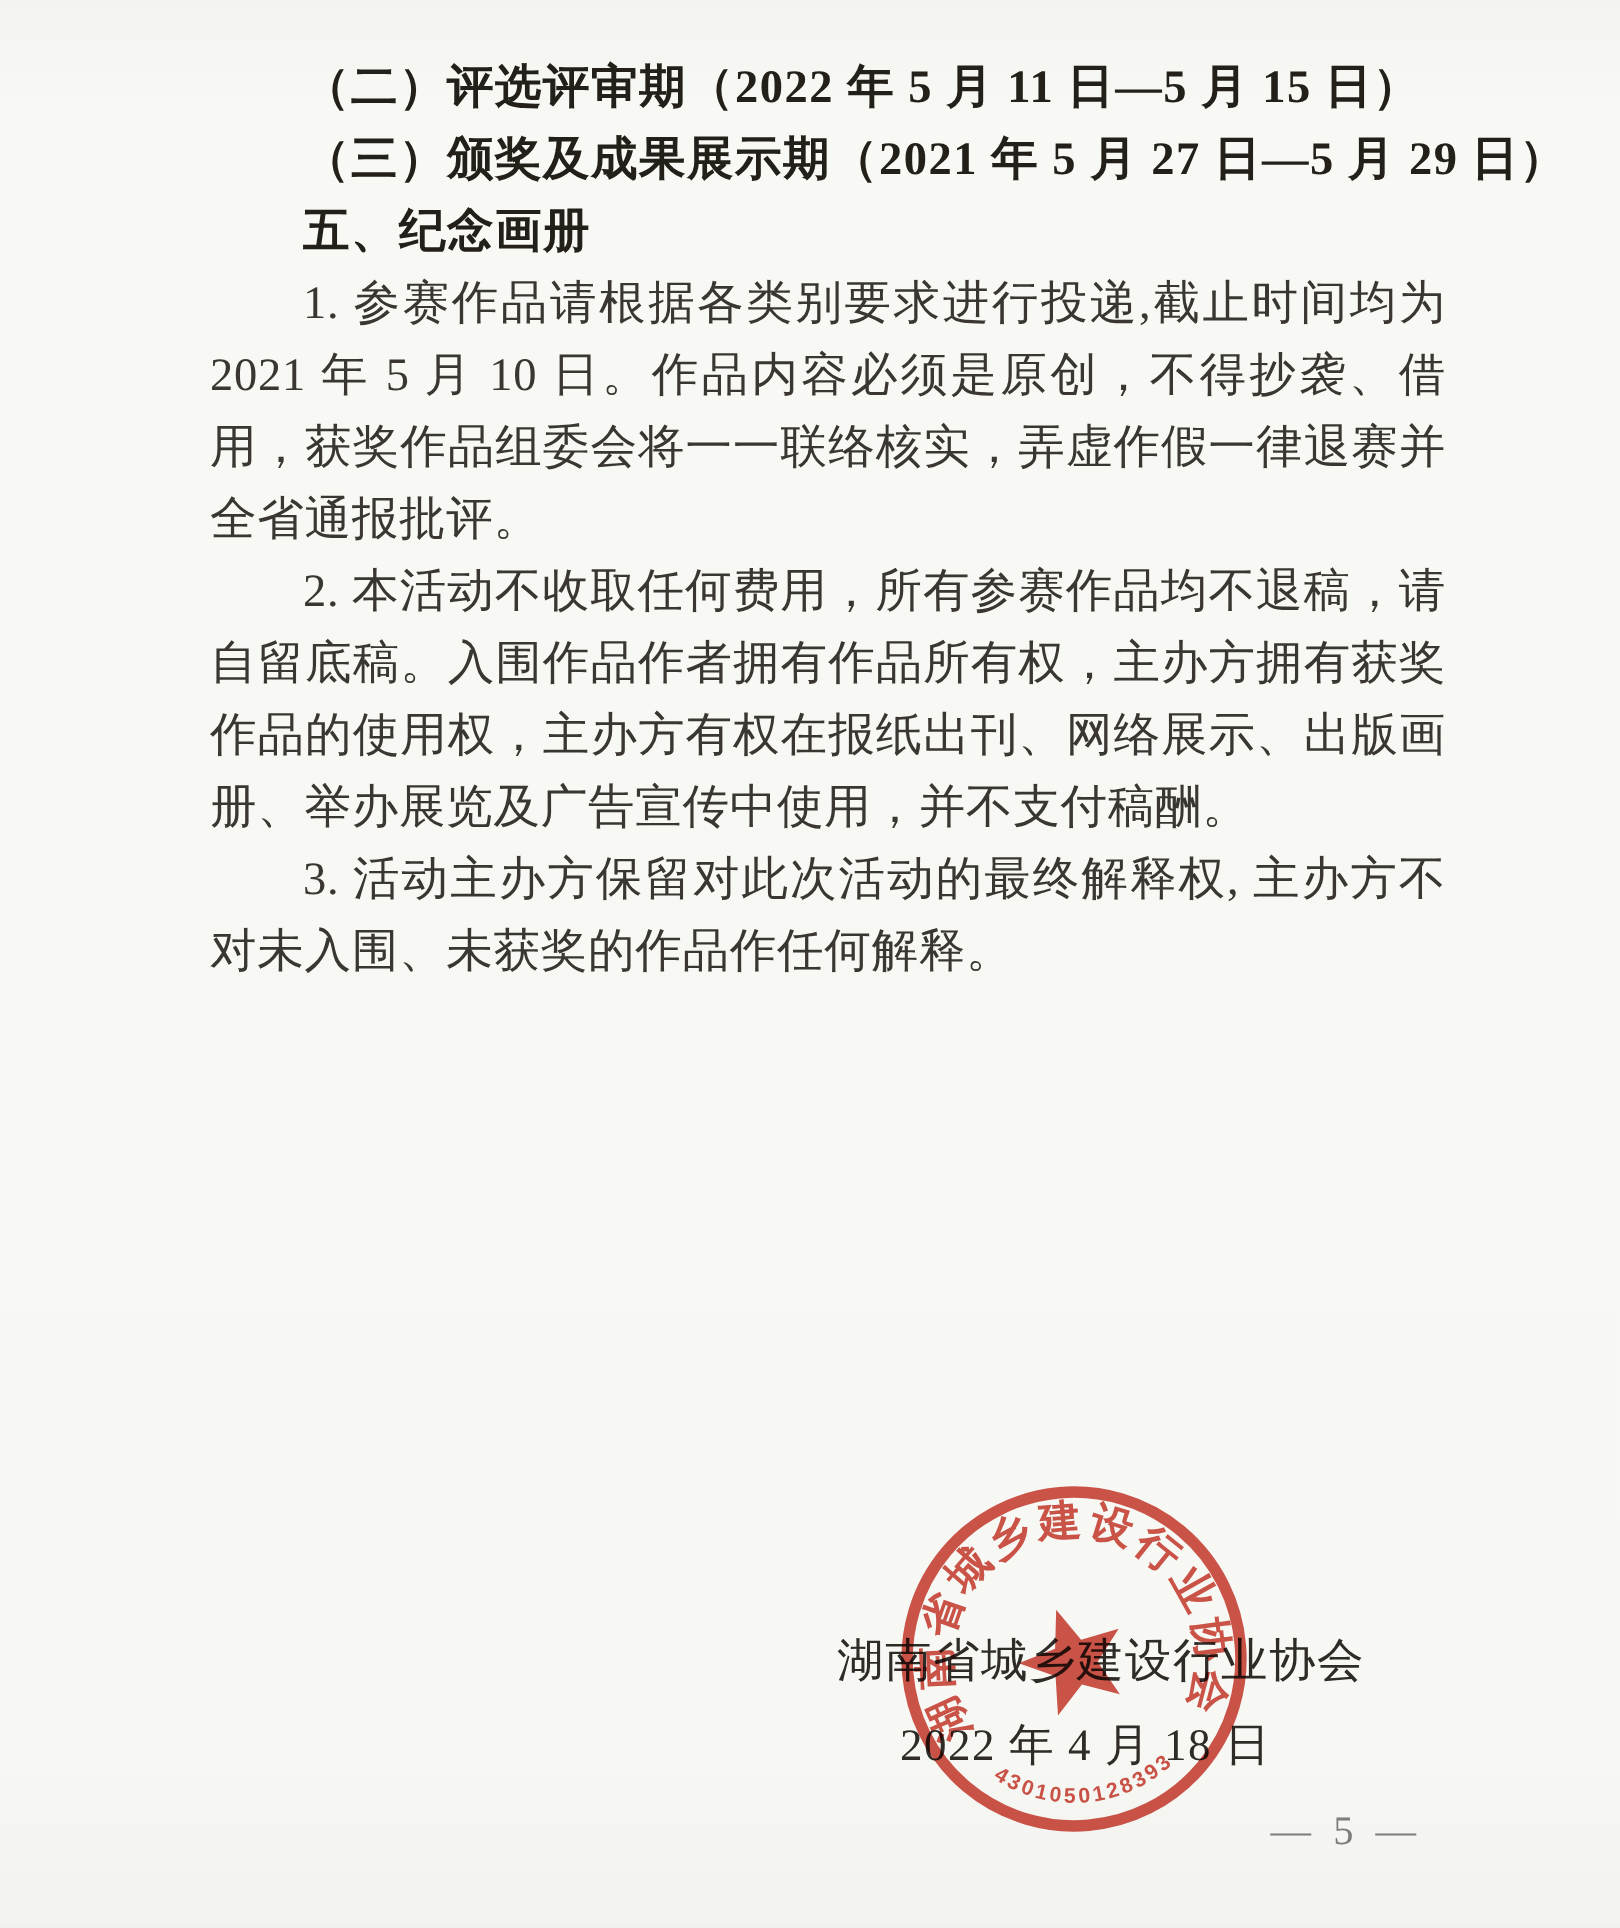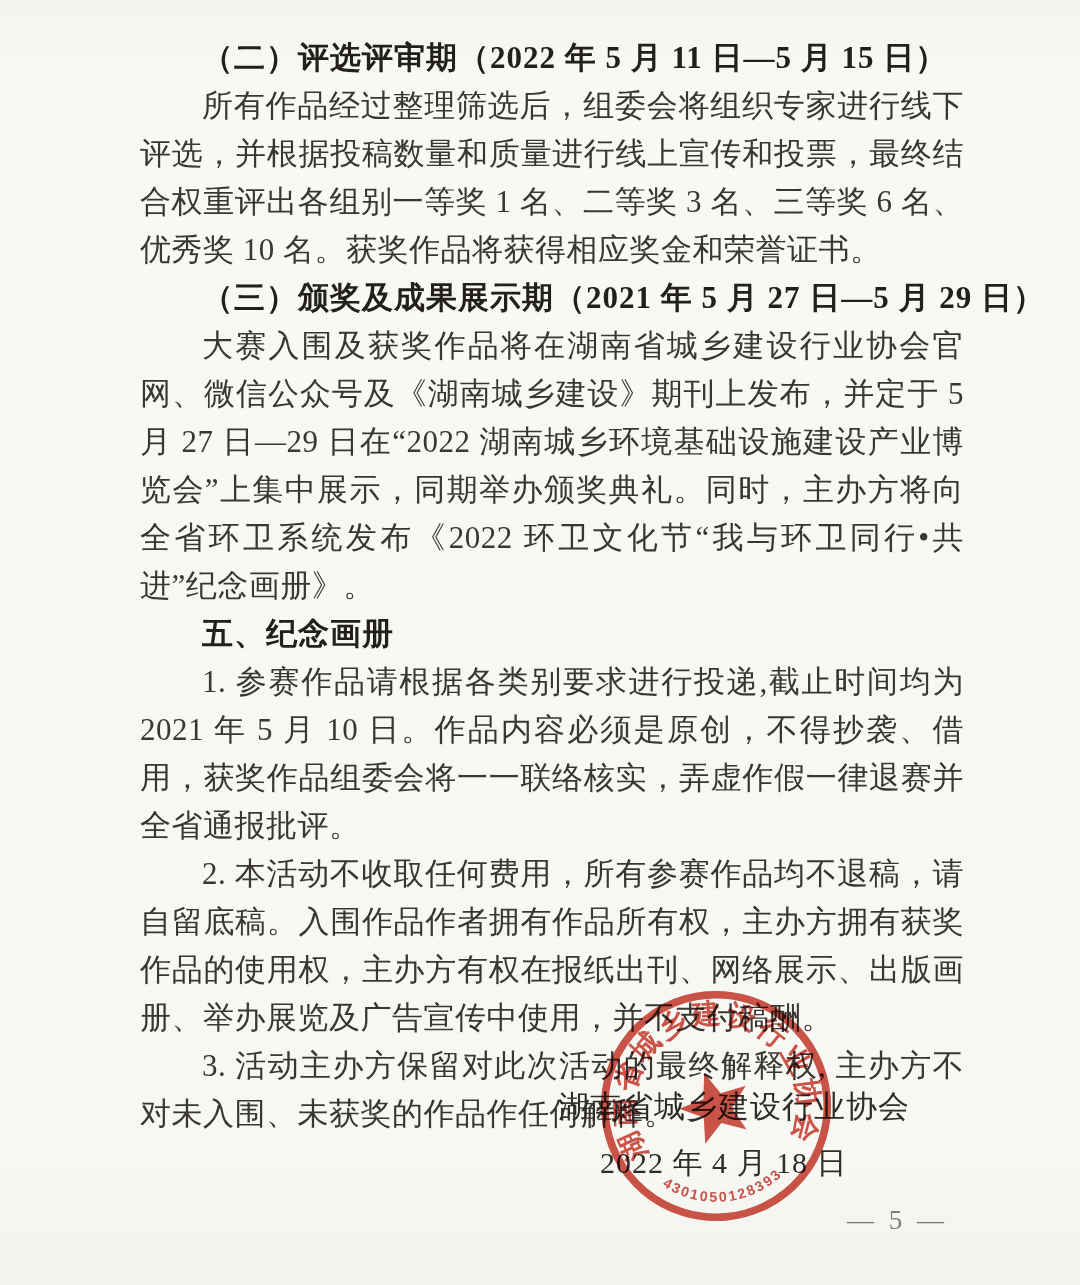--- a/index.html
+++ b/index.html
@@ -90,23 +90,21 @@
     white-space: nowrap;
   }
 </style>
 </head>
 <body>
 
 <div class="page">
 
   <div class="doc">
     <h2 class="heading">（二）评选评审期（2022 年 5 月 11 日—5 月 15 日）</h2>
-    <p class="para">所有作品经过整理筛选后，组委会将组织专家进行线下评选，并根据投稿数量和质量进行线上宣传和投票，最终结合权重评出各组别一等奖 1 名、二等奖 3 名、三等奖 6 名、优秀奖 10 名。获奖作品将获得相应奖金和荣誉证书。</p>
     <h2 class="heading">（三）颁奖及成果展示期（2021 年 5 月 27 日—5 月 29 日）</h2>
-    <p class="para">大赛入围及获奖作品将在湖南省城乡建设行业协会官网、微信公众号及《湖南城乡建设》期刊上发布，并定于 5 月 27 日—29 日在“2022 湖南城乡环境基础设施建设产业博览会”上集中展示，同期举办颁奖典礼。同时，主办方将向全省环卫系统发布《2022 环卫文化节“我与环卫同行•共进”纪念画册》。</p>
     <h2 class="heading">五、纪念画册</h2>
     <p class="para">1. 参赛作品请根据各类别要求进行投递,截止时间均为 2021 年 5 月 10 日。作品内容必须是原创，不得抄袭、借用，获奖作品组委会将一一联络核实，弄虚作假一律退赛并全省通报批评。</p>
     <p class="para">2. 本活动不收取任何费用，所有参赛作品均不退稿，请自留底稿。入围作品作者拥有作品所有权，主办方拥有获奖作品的使用权，主办方有权在报纸出刊、网络展示、出版画册、举办展览及广告宣传中使用，并不支付稿酬。</p>
     <p class="para">3. 活动主办方保留对此次活动的最终解释权, 主办方不对未入围、未获奖的作品作任何解释。</p>
   </div>
 
   <div class="signature-block">
     <div class="sig-org">湖南省城乡建设行业协会</div>
     <div class="sig-date">2022 年 4 月 18 日</div>
   </div>

